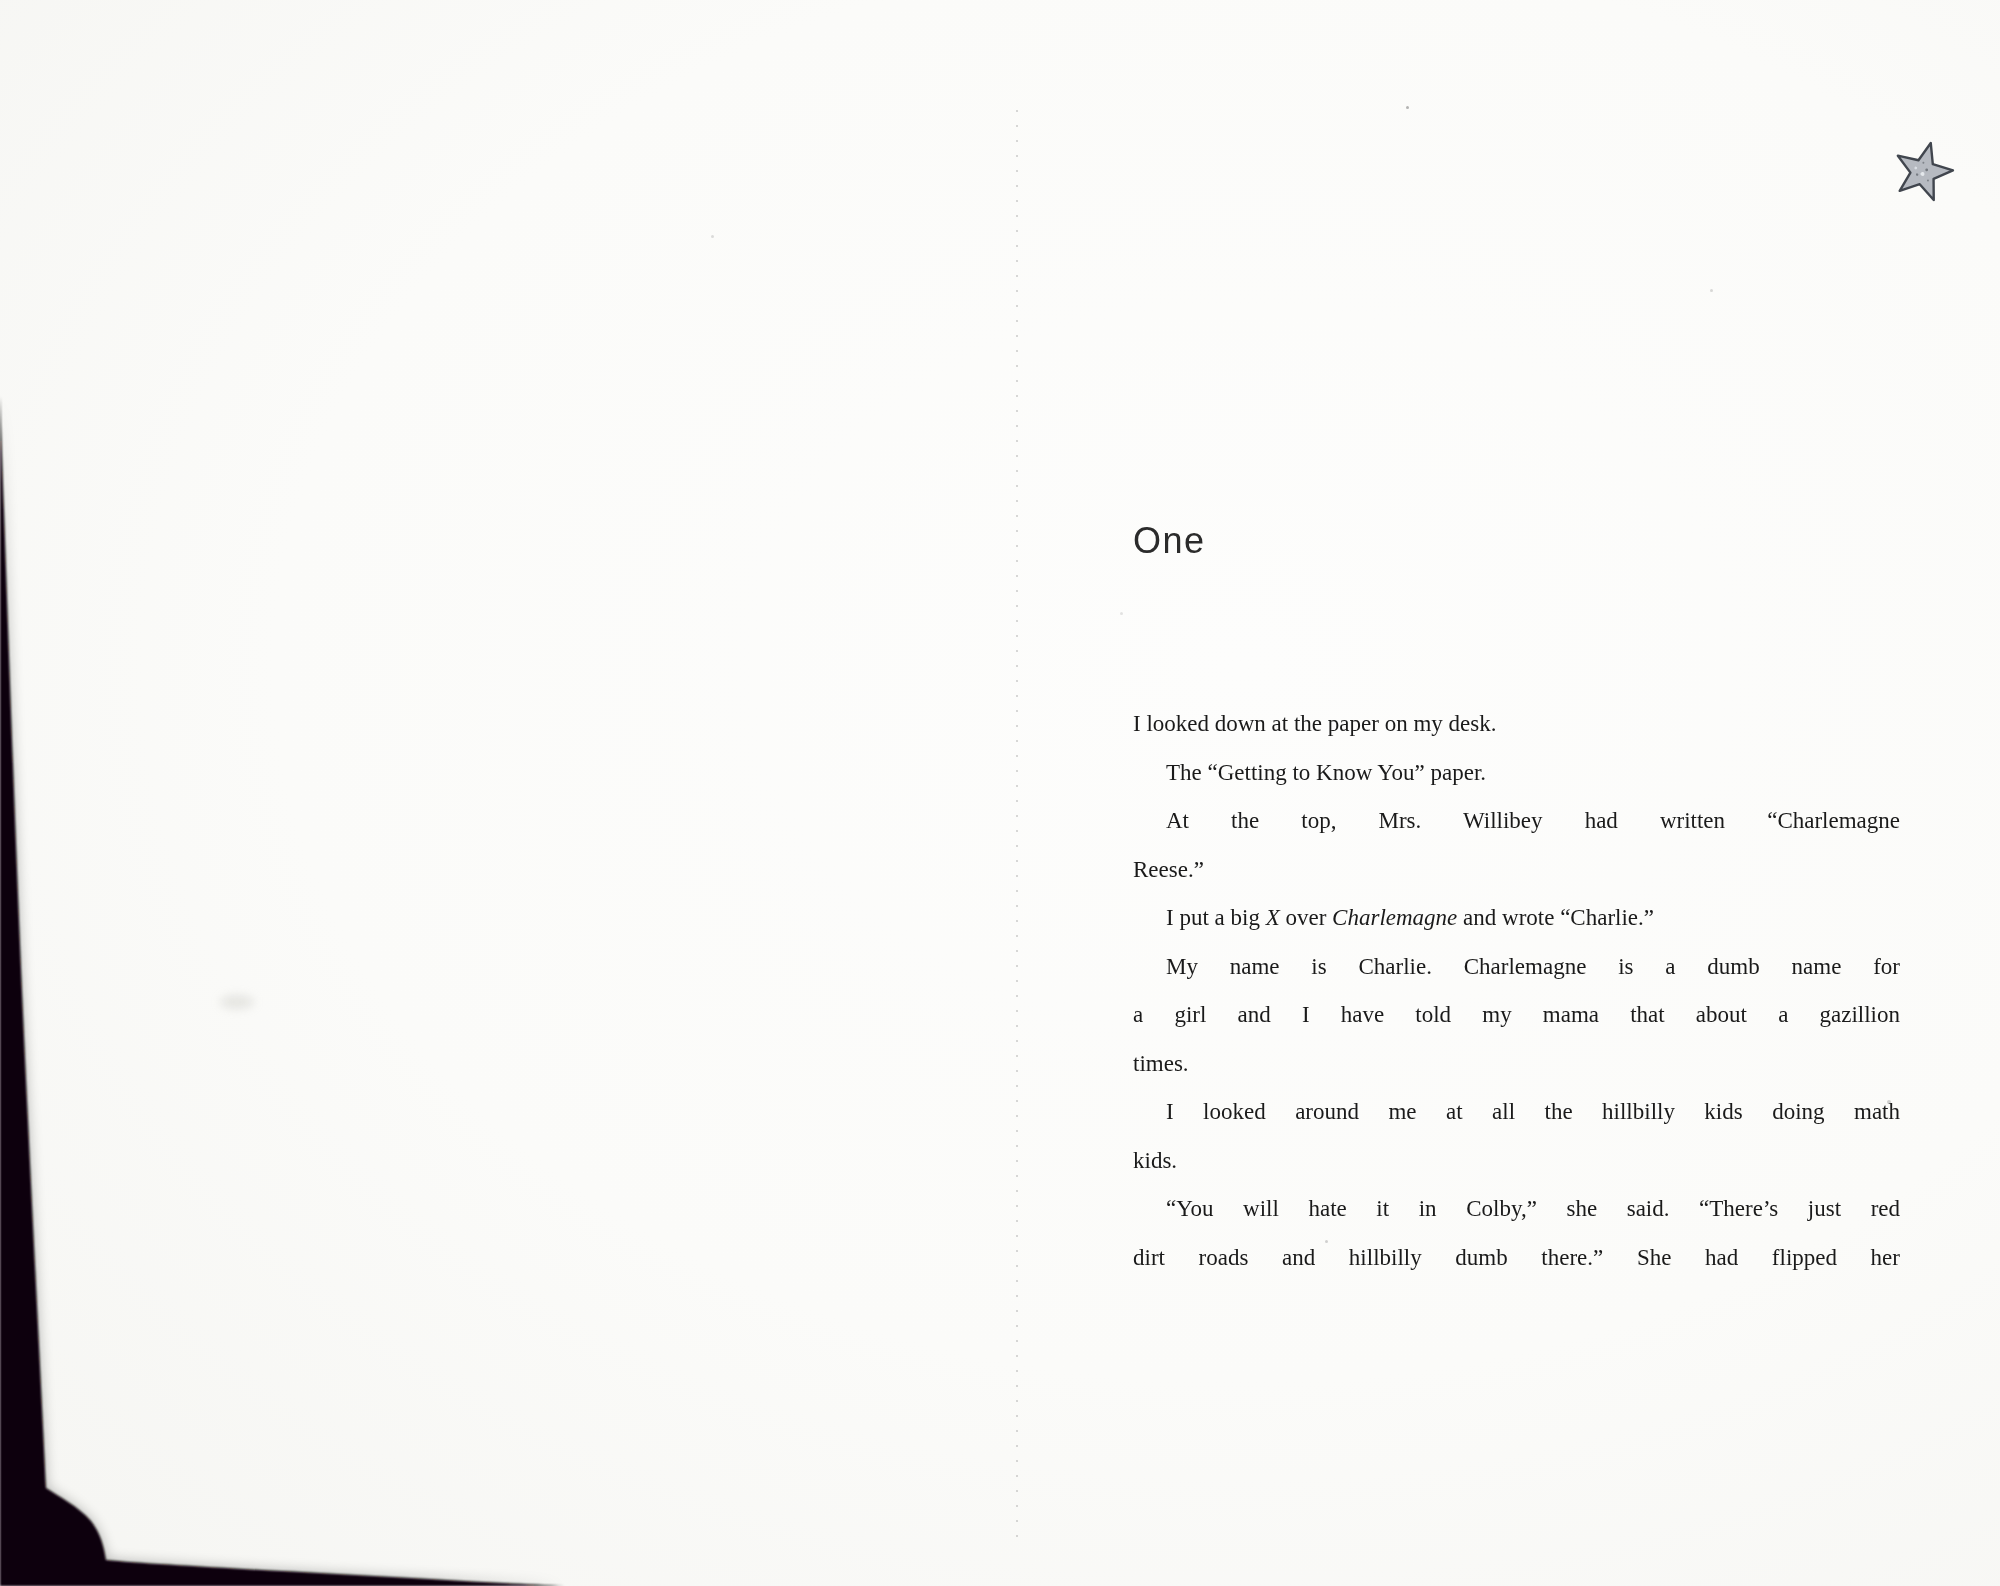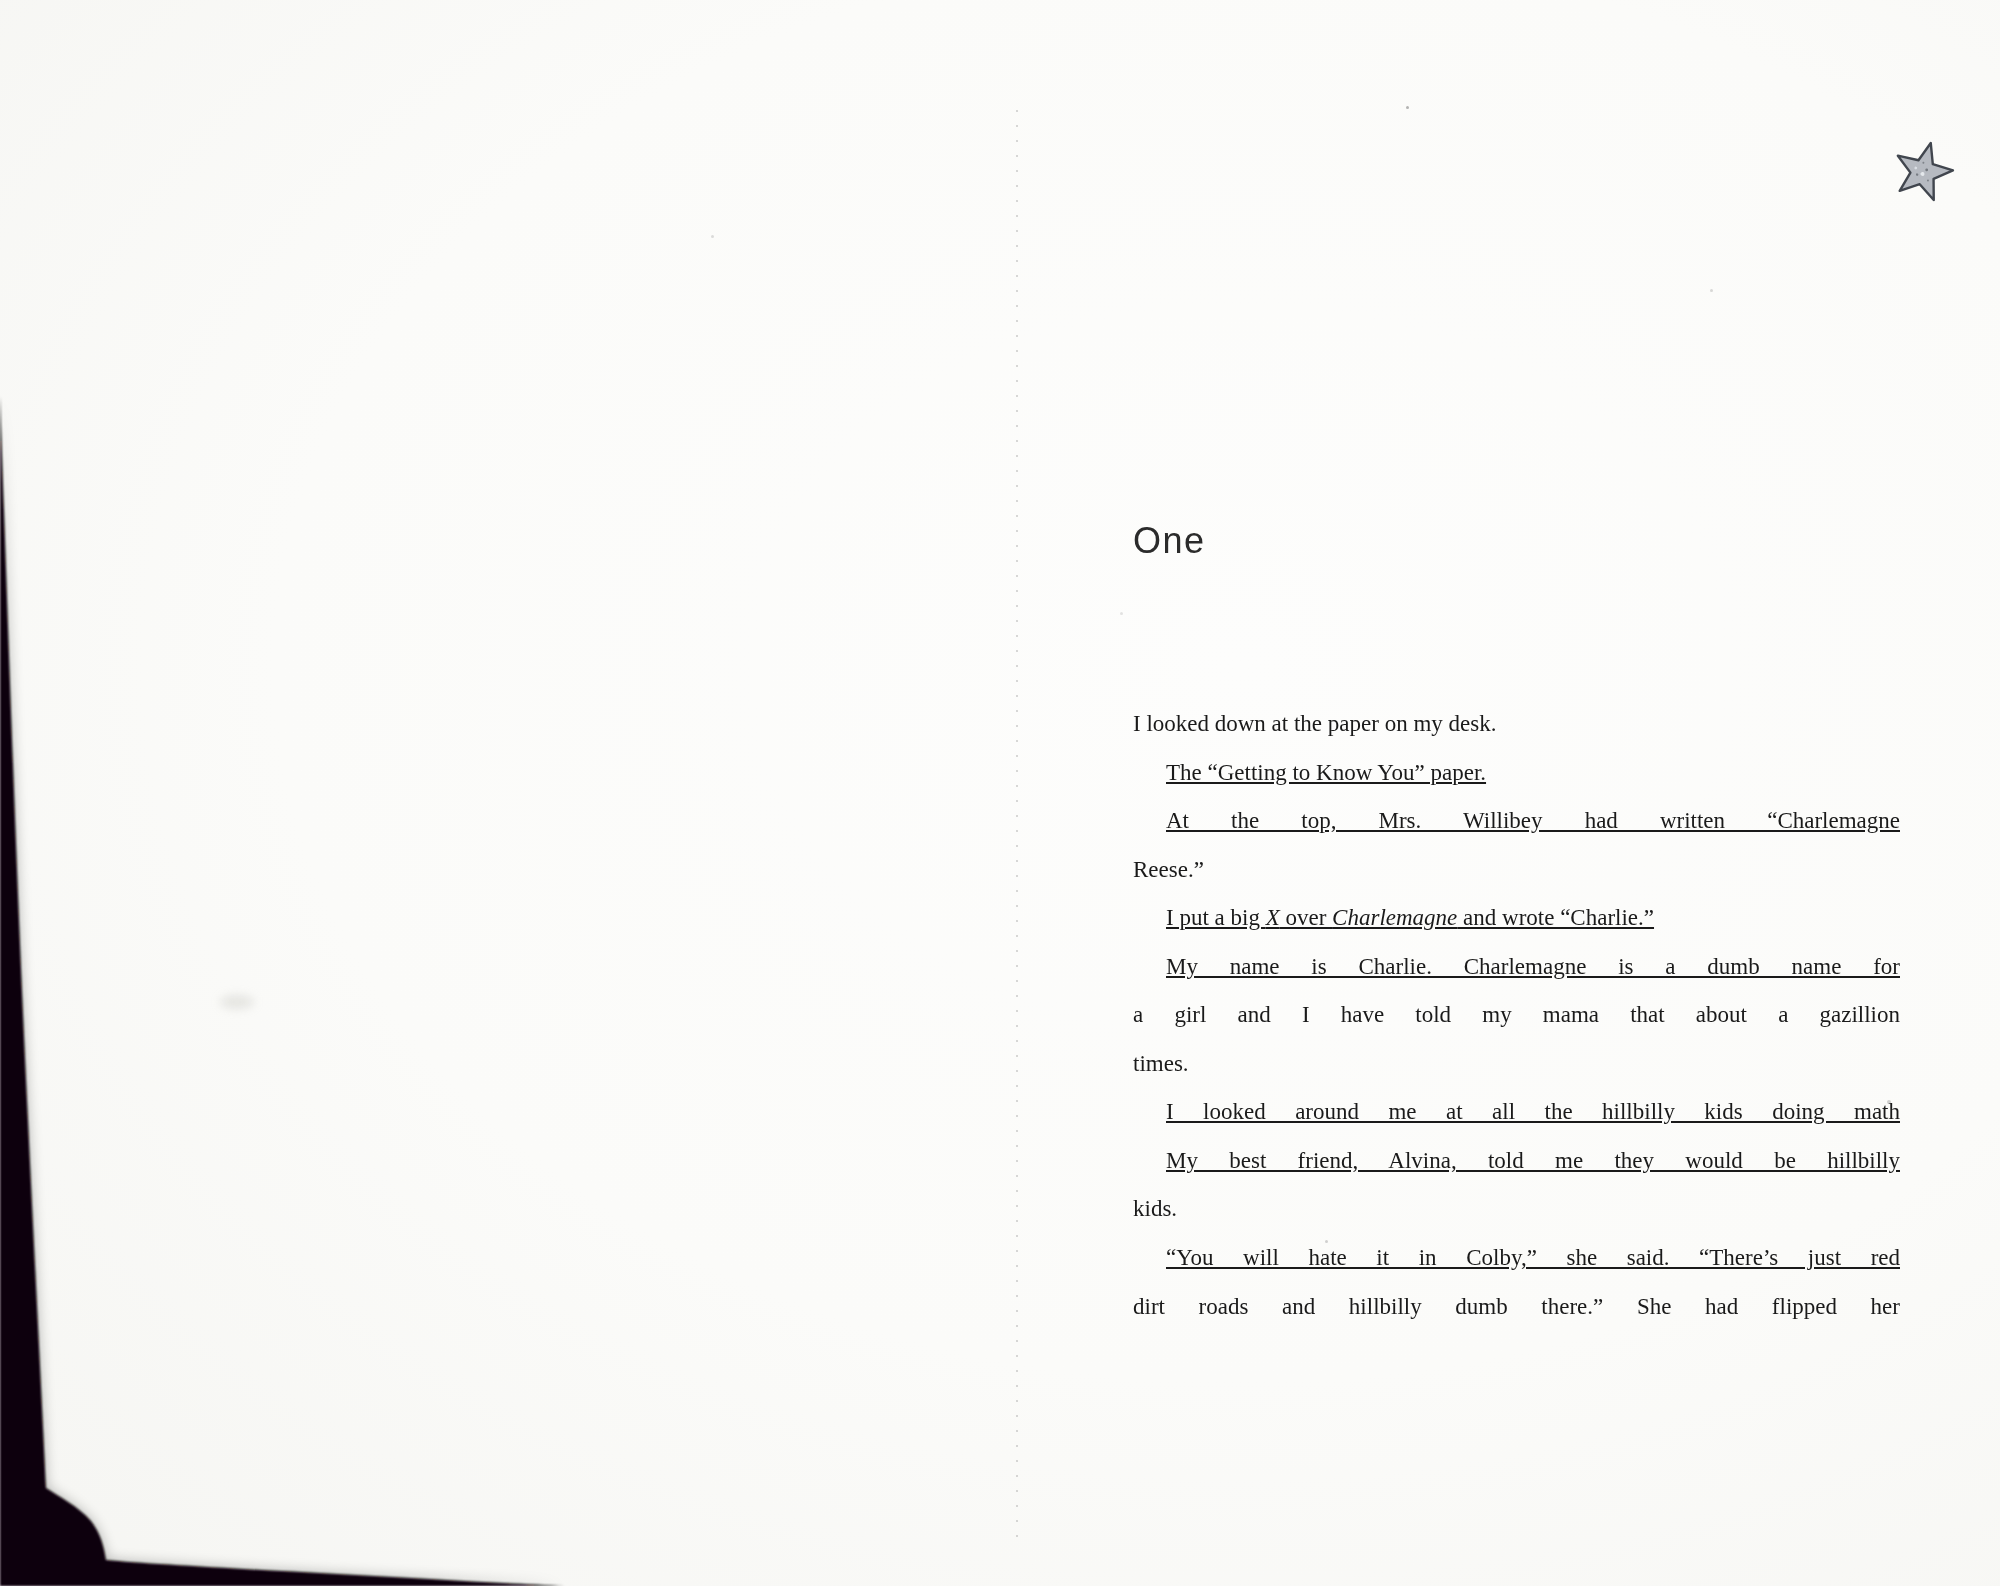--- a/index.html
+++ b/index.html
@@ -41,21 +41,21 @@
   #text-block{
     position:absolute;left:1133px;top:700px;width:767px;
     font-size:23px;color:var(--ink);
   }
   .line{
     height:48.55px;line-height:48.55px;
     text-align:justify;text-align-last:left;
     white-space:normal;
   }
   .line.justify{text-align-last:justify;}
-  .line.indent{padding-left:33px;text-decoration:underline;}
+  .line.indent{padding-left:33px;}
   .it{font-style:italic;}
 
   
   .speck{position:absolute;border-radius:50%;background:rgba(120,120,120,.55);}
   .smudge{
     position:absolute;border-radius:50%;
     background:rgba(176,176,170,.28);filter:blur(5px);
   }
 </style>
 </head>
@@ -111,21 +111,20 @@
 <div id="text-block">
     <div class="line"><span>I looked down at the paper on my desk.</span></div>
     <div class="line indent"><span>The “Getting to Know You” paper.</span></div>
     <div class="line justify indent"><span>At the top, Mrs. Willibey had written “Charlemagne</span></div>
     <div class="line"><span>Reese.”</span></div>
     <div class="line indent"><span>I put a big </span><span class="it">X</span><span> over </span><span class="it">Charlemagne</span><span> and wrote “Charlie.”</span></div>
     <div class="line justify indent"><span>My name is Charlie. Charlemagne is a dumb name for</span></div>
     <div class="line justify"><span>a girl and I have told my mama that about a gazillion</span></div>
     <div class="line"><span>times.</span></div>
     <div class="line justify indent"><span>I looked around me at all the hillbilly kids doing math</span></div>
-    <div class="line justify indent"><span>My best friend, Alvina, told me they would be hillbilly</span></div>
     <div class="line"><span>kids.</span></div>
     <div class="line justify indent"><span>“You will hate it in Colby,” she said. “There’s just red</span></div>
     <div class="line justify"><span>dirt roads and hillbilly dumb there.” She had flipped her</span></div>
   </div>
 
 <div class="speck" style="left:1406px;top:106px;width:3px;height:3px;"></div>
 <div class="speck" style="left:1710px;top:289px;width:3px;height:3px;opacity:.5;"></div>
 <div class="speck" style="left:711px;top:235px;width:3px;height:3px;opacity:.45;"></div>
 <div class="speck" style="left:1887px;top:1100px;width:4px;height:4px;opacity:.6;"></div>
 <div class="speck" style="left:1325px;top:1240px;width:3px;height:3px;opacity:.6;"></div>

